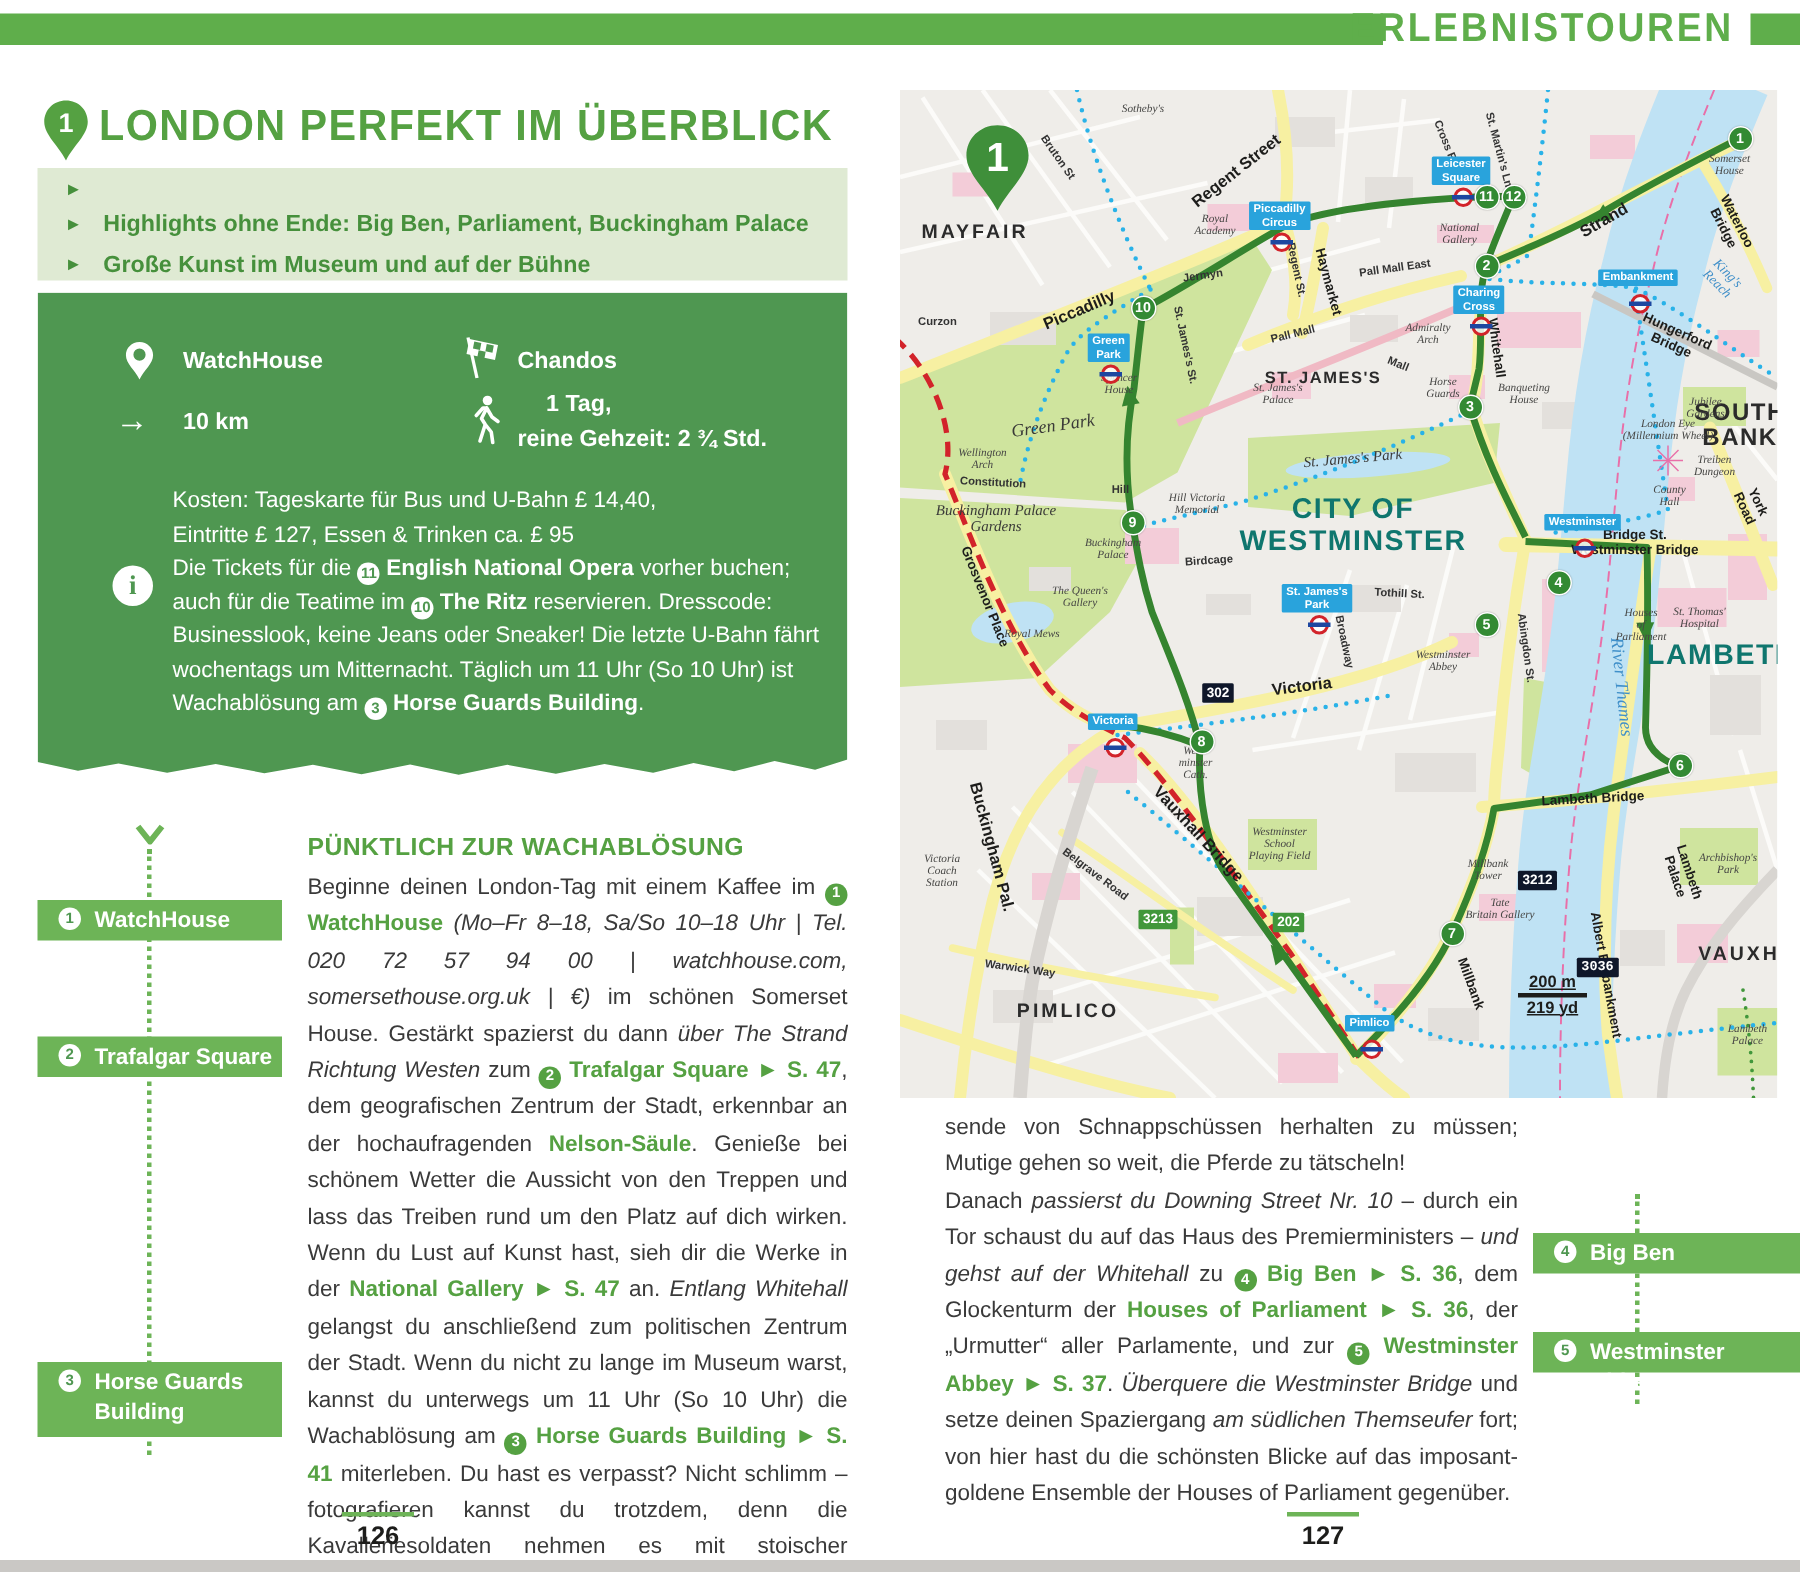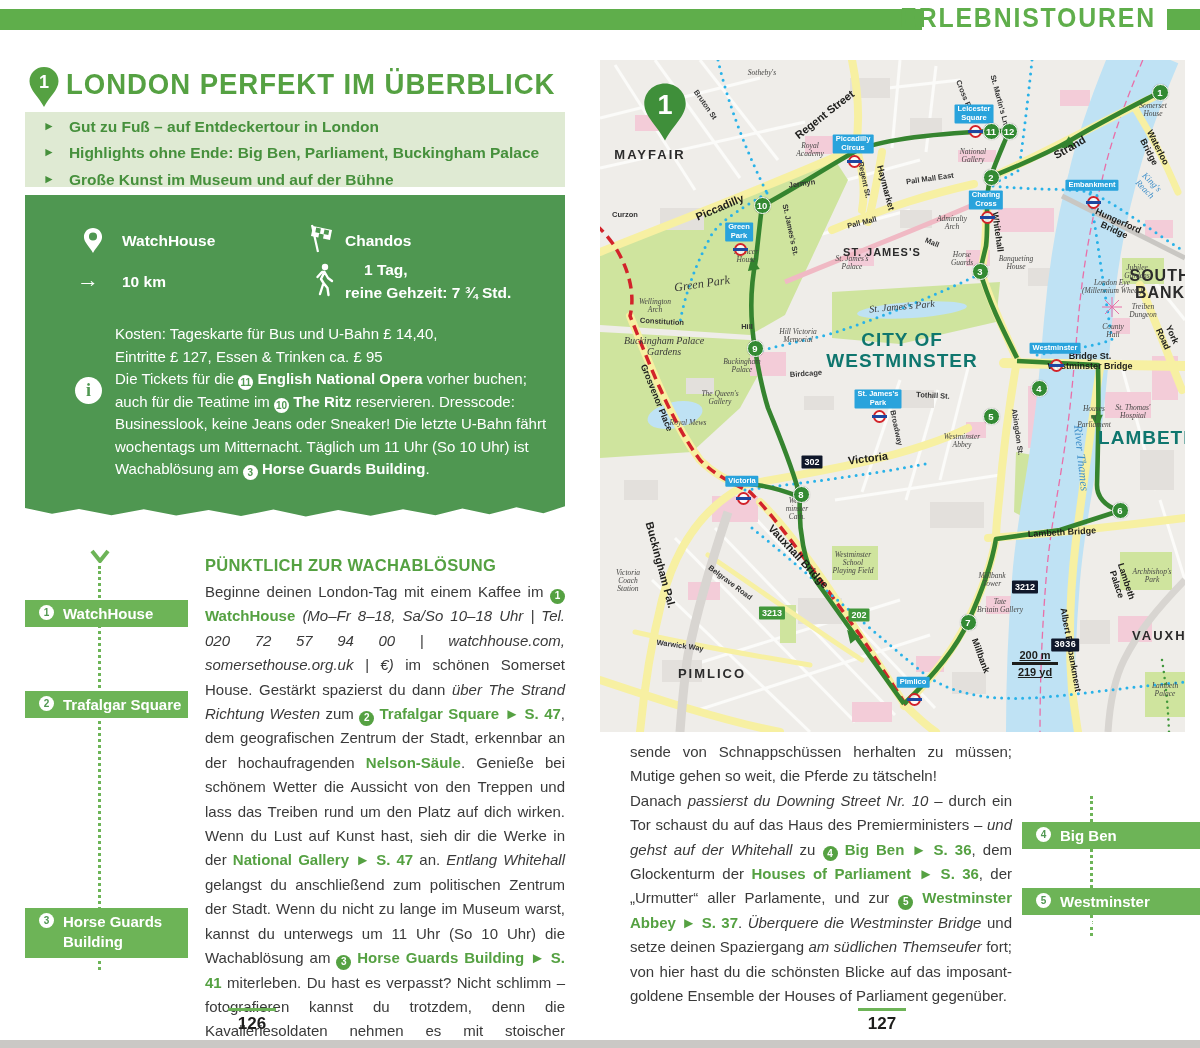--- a/index.html
+++ b/index.html
@@ -85,21 +85,20 @@
     <svg width="32" height="42" viewBox="0 0 32 42">
       <path d="M16 1 C7.7 1 1.5 7.3 1.5 15.2 C1.5 24 11 31 16 41 C21 31 30.5 24 30.5 15.2 C30.5 7.3 24.3 1 16 1 Z" fill="#55a142"></path>
       <text x="16" y="22" text-anchor="middle" font-size="18" font-weight="bold" fill="#fff" font-family="Liberation Sans,sans-serif" id="pin1-num">1</text>
     </svg>
   </div>
   <div class="abs" id="title">LONDON PERFEKT IM ÜBERBLICK</div>
 
   <div class="abs" id="hl-box">
       <div class="hl-row">
         <div class="hl-arrow">►</div>
-        <div>Gut zu Fuß – auf Entdeckertour in London</div>
       </div>
       <div class="hl-row">
         <div class="hl-arrow">►</div>
         <div>Highlights ohne Ende: Big Ben, Parliament, Buckingham Palace</div>
       </div>
       <div class="hl-row">
         <div class="hl-arrow">►</div>
         <div>Große Kunst im Museum und auf der Bühne</div>
       </div>
     </div>
@@ -121,21 +120,21 @@
     <div class="abs ib-txt" style="left:320px;top:37px;">Chandos</div>
     <div class="abs ib-txt" style="left:52px;top:72px;font-size:22px;">→</div>
     <div class="abs ib-txt" style="left:97px;top:78px;">10 km</div>
     <div class="abs" style="left:288px;top:68px;">
       <svg width="22" height="34" viewBox="0 0 22 34">
         <circle cx="12" cy="4" r="3.2" fill="#fff"></circle>
         <path d="M11.5 9 L8 16 L10.5 20 L7 31 M11.5 9 L15 15 L19 18 M11.5 9 L9 9 L4.5 14 M10.5 20 L14.5 25 L15.5 32" stroke="#fff" stroke-width="2.4" fill="none" stroke-linecap="round" stroke-linejoin="round"></path>
       </svg>
     </div>
     <div class="abs ib-txt" style="left:339px;top:66px;">1 Tag,</div>
-    <div class="abs ib-txt" style="left:320px;top:89px;">reine Gehzeit: 7 ¾ Std.</div>
+    <div class="abs ib-txt" style="left:320px;top:89px;">reine Gehzeit: 2 ¾ Std.</div>
     <div class="abs" style="left:50px;top:182px;width:27px;height:27px;border-radius:50%;background:#fff;color:#4f9751;display:flex;align-items:center;justify-content:center;font-weight:bold;font-size:18px;font-family:'Liberation Serif',serif;">i</div>
     <div class="abs" id="ib-notes"><span class="sg-n">Kosten: Tageskarte für Bus und U-Bahn £ 14,40,</span><br><span class="sg-n">Eintritte £ 127, Essen &amp; Trinken ca. £ 95</span><br><span class="sg-n">Die Tickets für die </span><span class="chip chipw">11</span><span class="sg-b"> English National Opera</span><span class="sg-n"> vorher buchen; auch für die Teatime im </span><span class="chip chipw">10</span><span class="sg-b"> The Ritz</span><span class="sg-n"> reservieren. Dresscode: Businesslook, keine Jeans oder Sneaker! Die letzte U-Bahn fährt wochentags um Mitternacht. Täglich um 11 Uhr (So 10 Uhr) ist Wachablösung am </span><span class="chip chipw">3</span><span class="sg-b"> Horse Guards Building</span><span class="sg-n">.</span></div>
   </div>
 
   <div class="abs" style="left:90px;top:549px;">
     <svg width="20" height="14" viewBox="0 0 20 14">
         <polyline points="2,2 10,12 18,2" fill="none" stroke="#6db457" stroke-width="4"></polyline>
       </svg>
   </div>
   <div class="abs dotline" style="left:98px;top:566px;height:404px;"></div>

